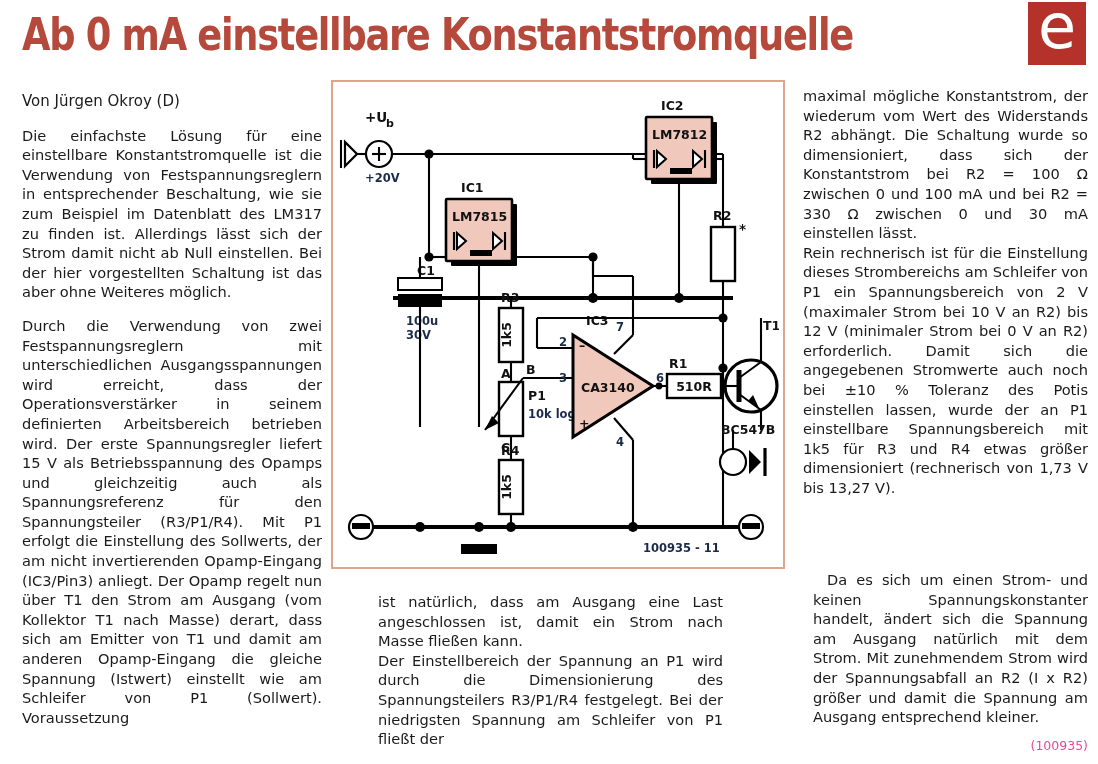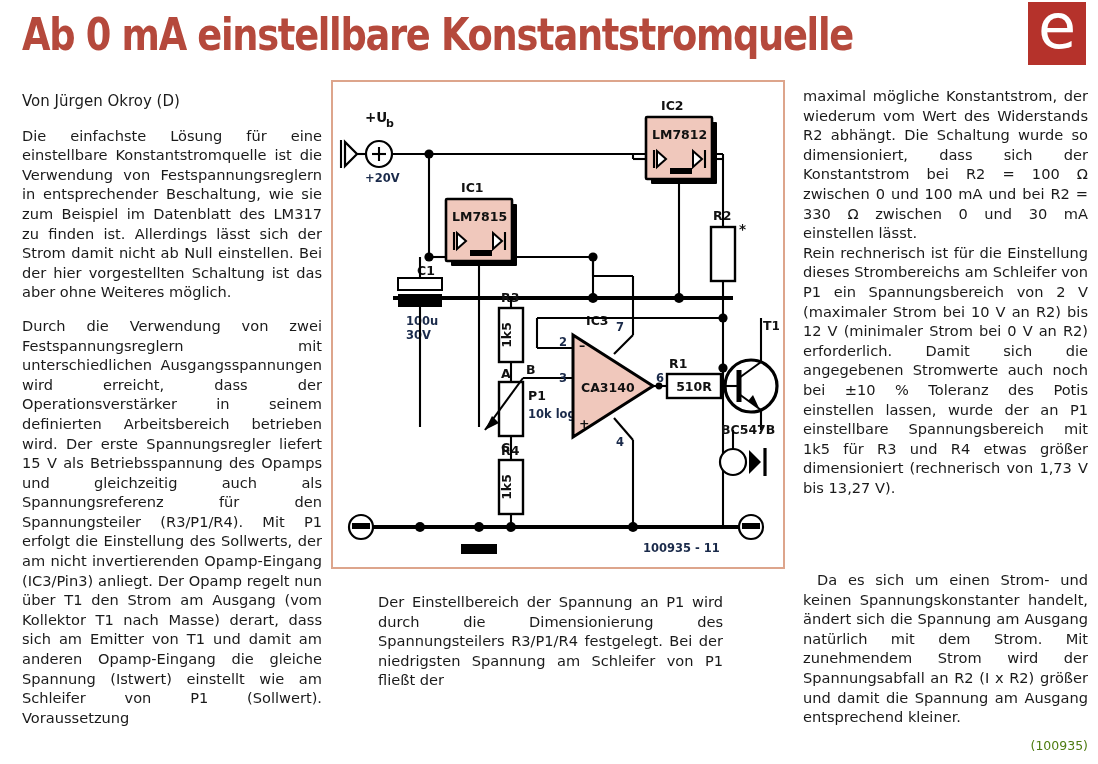--- a/index.html
+++ b/index.html
@@ -31,29 +31,29 @@
     font-family:"DejaVu Sans","Liberation Sans",sans-serif;
     text-align:center;
     font-weight:normal;
     overflow:hidden;
   }
   #brand-logo span{display:block;margin-top:-4px;}
 
   
   .col{position:absolute;font-size:14.6px;line-height:19.6px;text-align:justify;}
   .col p{margin:0 0 14px 0;}
-  .col p.indent{text-indent:14px;}
+  .col p.indent{text-indent:14px;margin-left:10px;}
   #col-left{left:22px;top:92px;width:300px;}
   #col-mid-bottom{left:378px;top:592px;width:345px;}
   #col-right-top{left:803px;top:86px;width:285px;}
   #col-right-bottom{left:803px;top:570px;width:285px;}
   .byline{font-size:15px;font-weight:normal;margin-bottom:13px;}
   #doc-ref{
     position:absolute;left:803px;top:738px;width:285px;
-    text-align:right;font-size:12.5px;color:#4d7c0f;
+    text-align:right;font-size:12.5px;color:#ec4899;
   }
 
   
   #schematic{
     position:absolute;left:331px;top:80px;width:450px;height:485px;
     border:2.5px solid #dda58c;background:#ffffff;
   }
   #schematic svg{display:block;}
 </style>
 </head>
@@ -66,20 +66,21 @@
   </div>
 </div>
 
 <div class="col" id="col-left">
   <p class="byline">Von Jürgen Okroy (D)</p>
   <p>Die einfachste Lösung für eine einstellbare Konstantstromquelle ist die Verwendung von Festspannungsreglern in entsprechender Beschaltung, wie sie zum Beispiel im Datenblatt des LM317 zu finden ist. Allerdings lässt sich der Strom damit nicht ab Null einstellen. Bei der hier vorgestellten Schaltung ist das aber ohne Weiteres möglich.</p>
   <p>Durch die Verwendung von zwei Festspannungsreglern mit unterschiedlichen Ausgangsspannungen wird erreicht, dass der Operationsverstärker in seinem definierten Arbeitsbereich betrieben wird. Der erste Spannungsregler liefert 15 V als Betriebsspannung des Opamps und gleichzeitig auch als Spannungsreferenz für den Spannungsteiler (R3/P1/R4). Mit P1 erfolgt die Einstellung des Sollwerts, der am nicht invertierenden Opamp-Eingang (IC3/Pin3) anliegt. Der Opamp regelt nun über T1 den Strom am Ausgang (vom Kollektor T1 nach Masse) derart, dass sich am Emitter von T1 und damit am anderen Opamp-Eingang die gleiche Spannung (Istwert) einstellt wie am Schleifer von P1 (Sollwert). Voraussetzung</p>
 </div>
 
 <div class="col" id="col-mid-bottom">
+  <p style="margin-bottom:0">ist natürlich, dass am Ausgang eine Last angeschlossen ist, damit ein Strom nach Masse fließen kann.</p>
   <p style="margin-bottom:12px">Der Einstellbereich der Spannung an P1 wird durch die Dimensionierung des Spannungsteilers R3/P1/R4 festgelegt. Bei der niedrigsten Spannung am Schleifer von P1 fließt der</p>
 </div>
 
 <div class="col" id="col-right-top">
   <p style="margin-bottom:0">maximal mögliche Konstantstrom, der wiederum vom Wert des Widerstands R2 abhängt. Die Schaltung wurde so dimensioniert, dass sich der Konstantstrom bei R2 = 100 Ω zwischen 0 und 100 mA und bei R2 = 330 Ω zwischen 0 und 30 mA einstellen lässt.</p>
   <p style="margin-bottom:0">Rein rechnerisch ist für die Einstellung dieses Strombereichs am Schleifer von P1 ein Spannungsbereich von 2 V (maximaler Strom bei 10 V an R2) bis 12 V (minimaler Strom bei 0 V an R2) erforderlich. Damit sich die angegebenen Stromwerte auch noch bei ±10 % Toleranz des Potis einstellen lassen, wurde der an P1 einstellbare Spannungsbereich mit 1k5 für R3 und R4 etwas größer dimensioniert (rechnerisch von 1,73 V bis 13,27 V).</p>
 </div>
 
 <div class="col" id="col-right-bottom">
   <p class="indent">Da es sich um einen Strom- und keinen Spannungskonstanter handelt, ändert sich die Spannung am Ausgang natürlich mit dem Strom. Mit zunehmendem Strom wird der Spannungsabfall an R2 (I x R2) größer und damit die Spannung am Ausgang entsprechend kleiner.</p>

